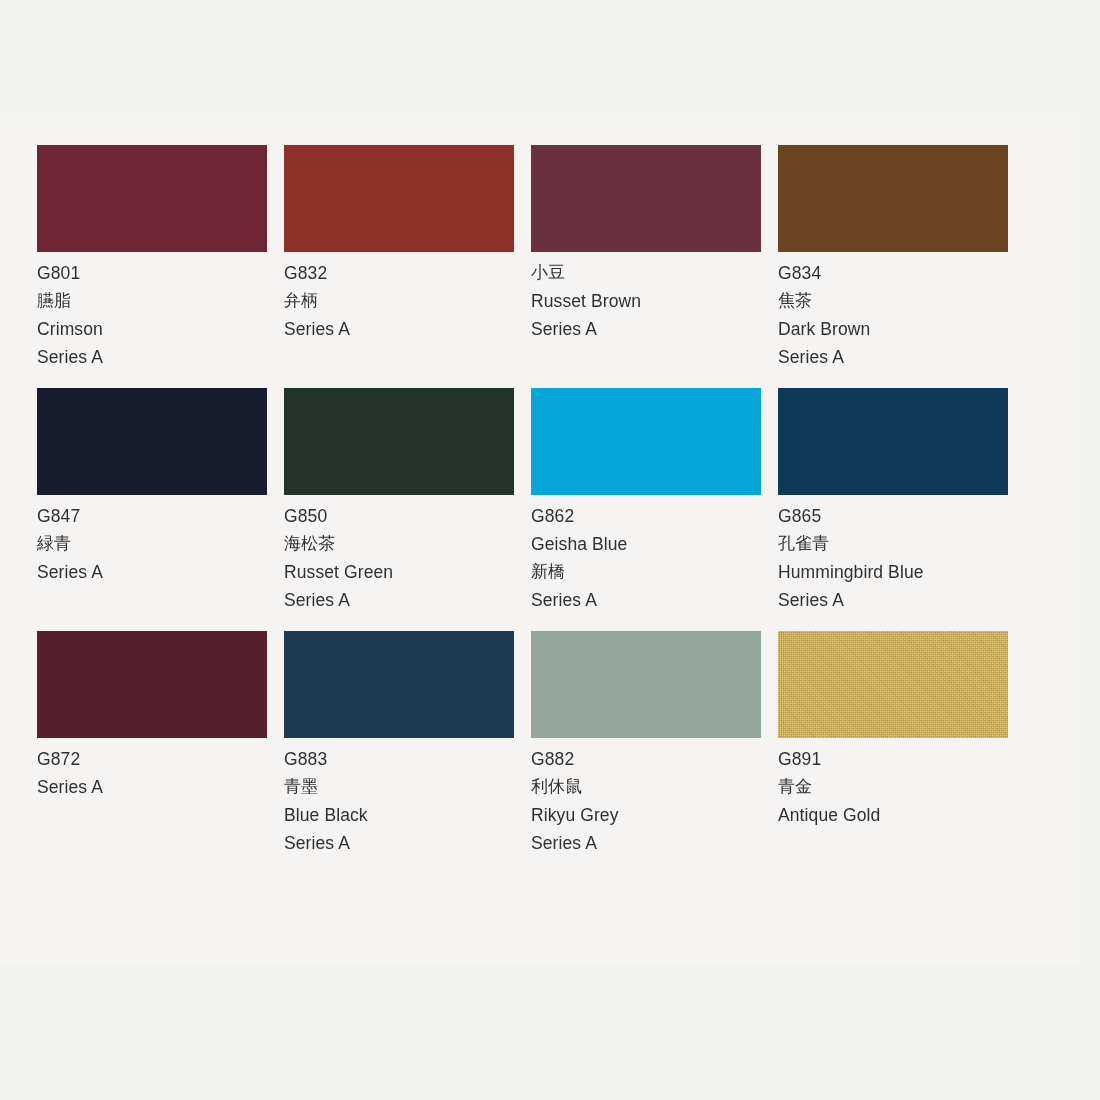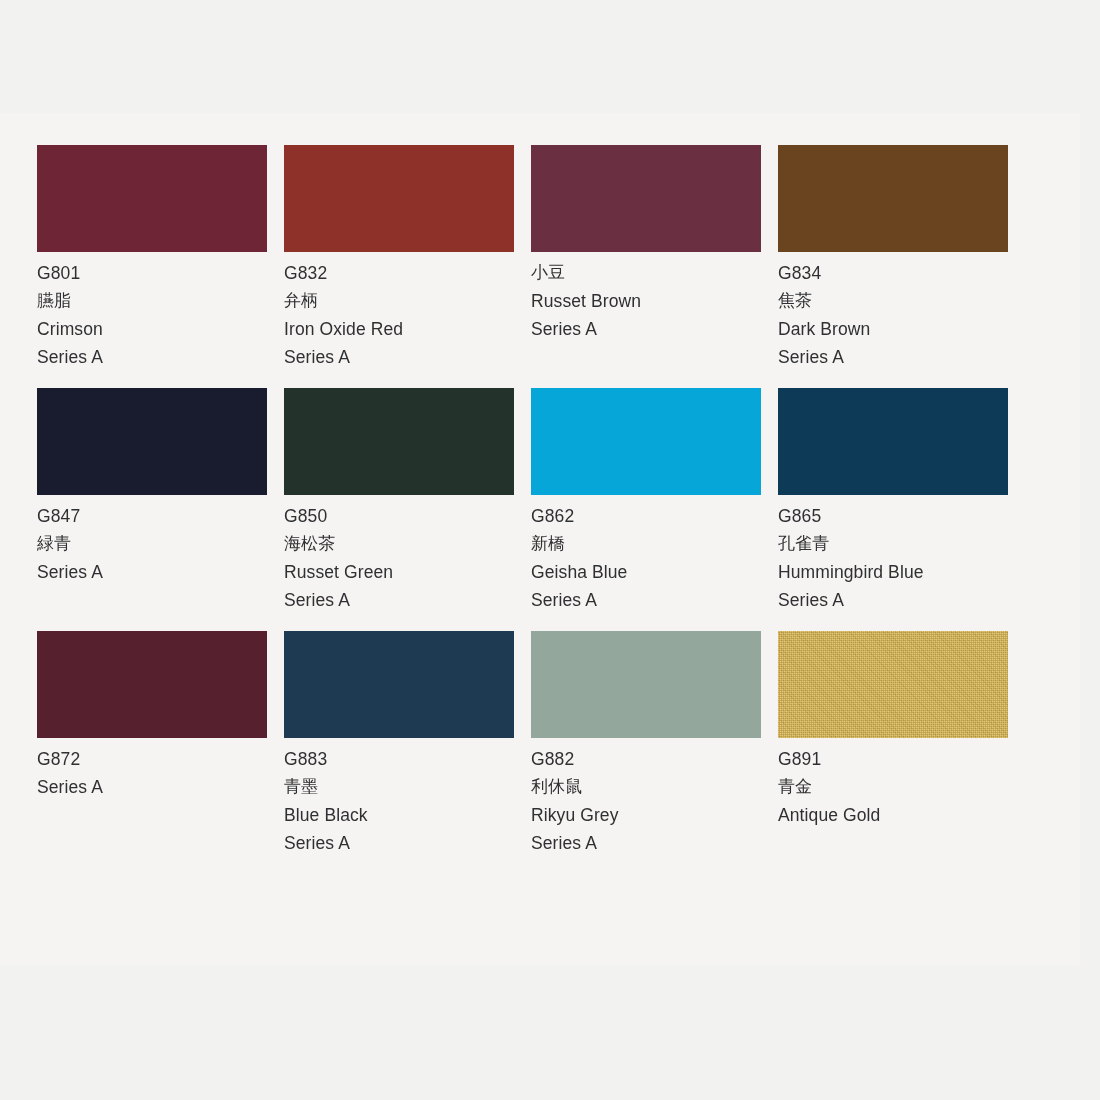--- a/index.html
+++ b/index.html
@@ -95,21 +95,20 @@
         <div class="label-line kanji">臙脂</div>
         <div class="label-line">Crimson</div>
         <div class="label-line">Series A</div>
       </div>
     </div>
     <div class="swatch-cell">
       <div class="swatch-chip" style="background-color: rgb(142, 50, 41);"></div>
       <div class="swatch-labels">
         <div class="label-line">G832</div>
         <div class="label-line kanji">弁柄</div>
-        <div class="label-line">Iron Oxide Red</div>
         <div class="label-line">Series A</div>
       </div>
     </div>
     <div class="swatch-cell">
       <div class="swatch-chip" style="background-color: rgb(107, 47, 66);"></div>
       <div class="swatch-labels">
         <div class="label-line kanji">小豆</div>
         <div class="label-line">Russet Brown</div>
         <div class="label-line">Series A</div>
       </div>
@@ -137,22 +136,22 @@
         <div class="label-line">G850</div>
         <div class="label-line kanji">海松茶</div>
         <div class="label-line">Russet Green</div>
         <div class="label-line">Series A</div>
       </div>
     </div>
     <div class="swatch-cell">
       <div class="swatch-chip" style="background-color: rgb(7, 166, 217);"></div>
       <div class="swatch-labels">
         <div class="label-line">G862</div>
+        <div class="label-line">Geisha Blue</div>
         <div class="label-line kanji">新橋</div>
-        <div class="label-line">Geisha Blue</div>
         <div class="label-line">Series A</div>
       </div>
     </div>
     <div class="swatch-cell">
       <div class="swatch-chip" style="background-color: rgb(13, 58, 87);"></div>
       <div class="swatch-labels">
         <div class="label-line">G865</div>
         <div class="label-line kanji">孔雀青</div>
         <div class="label-line">Hummingbird Blue</div>
         <div class="label-line">Series A</div>

